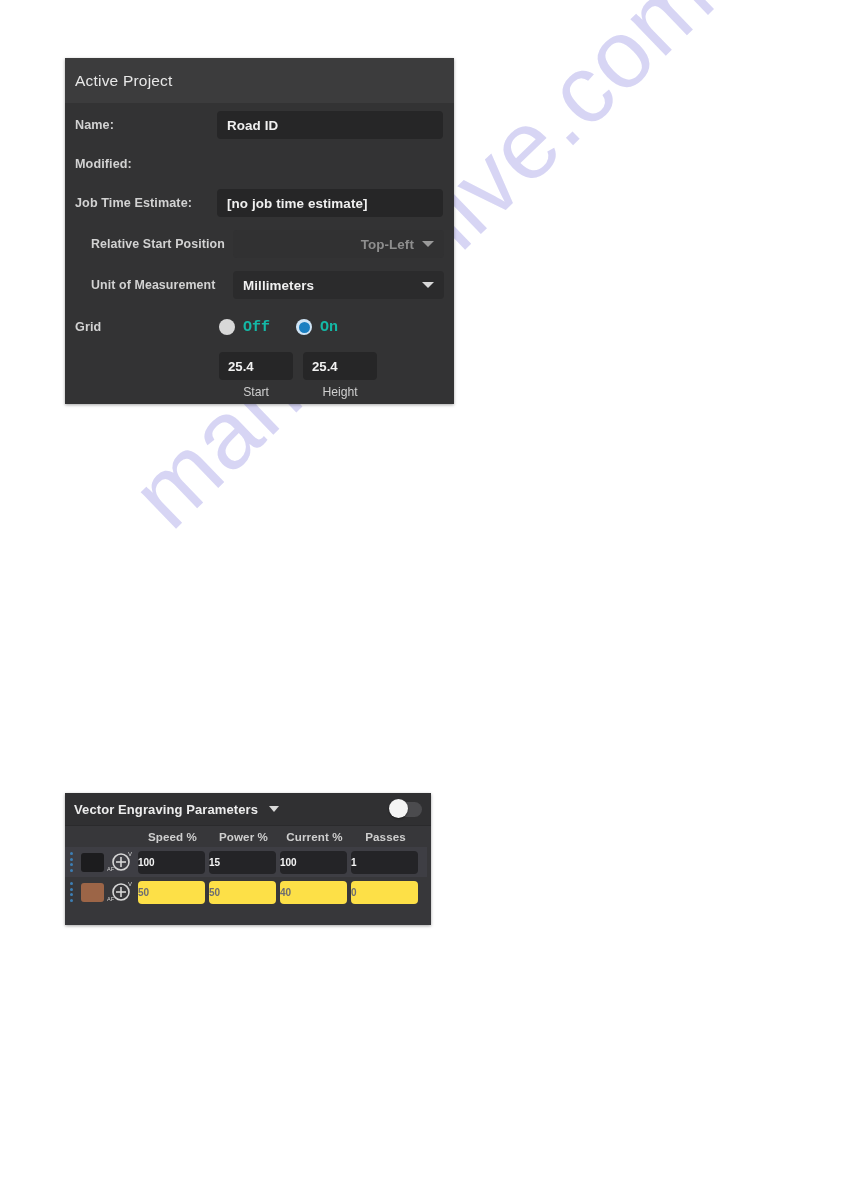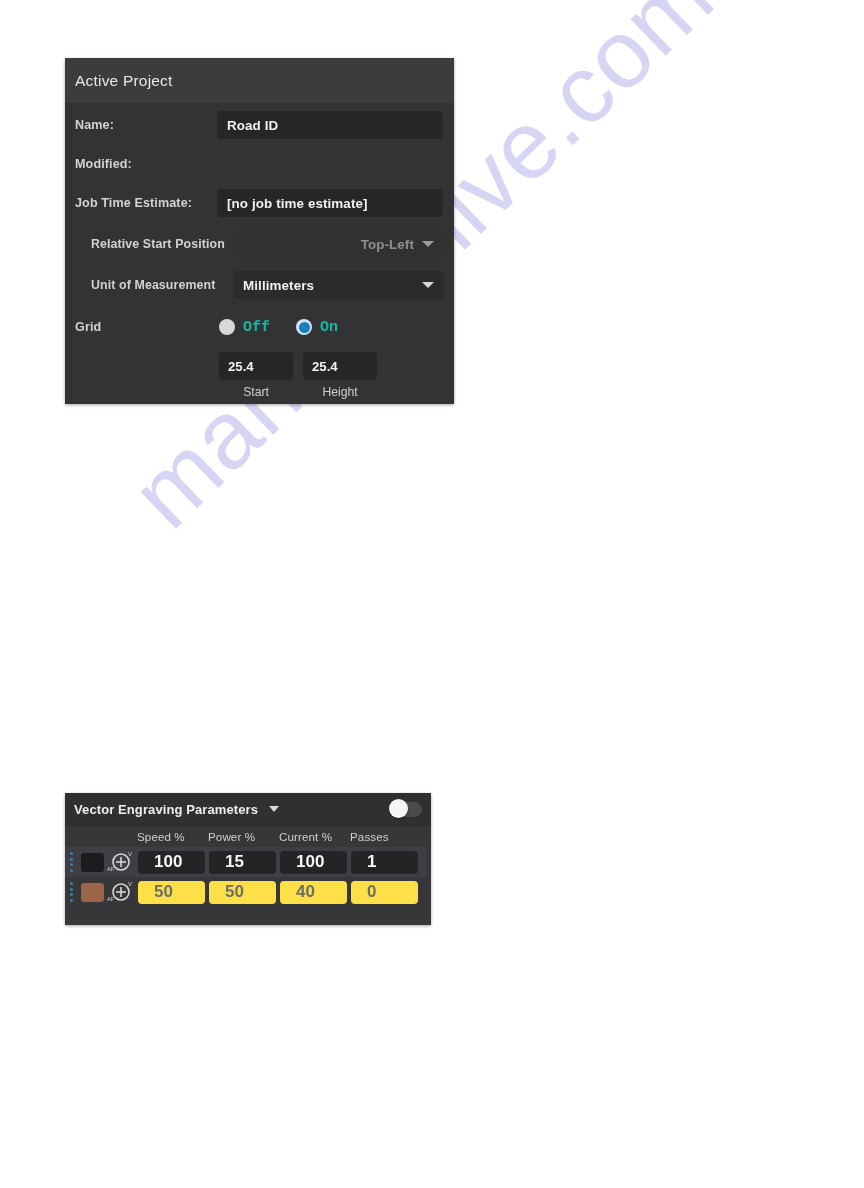--- a/index.html
+++ b/index.html
@@ -245,24 +245,24 @@
   }
   .ve-header-row {
     display: flex;
     align-items: center;
     height: 21px;
     padding-left: 72px;
   }
   .ve-col-head {
     width: 71px;
     flex: 0 0 71px;
-    text-align: left;
+    text-align: center;
     color: #cfcfcf;
     font-size: 11.6px;
-    font-weight: normal;
+    font-weight: bold;
     letter-spacing: 0.1px;
   }
   .ve-row {
     display: flex;
     align-items: center;
     height: 30px;
     padding-left: 0px;
   }
   .ve-row.active { background: #3e3e44; }
   .ve-row.inactive { background: #37373a; }
@@ -301,22 +301,22 @@
 
   .ve-input {
     box-sizing: border-box;
     width: 67px;
     flex: 0 0 67px;
     height: 23px;
     border-radius: 4px;
     margin-right: 4px;
     display: flex;
     align-items: center;
-    padding-left: 16px;
-    font-size: 17px;
+    padding-left: 0;
+    font-size: 10px;
     font-weight: bold;
   }
   .ve-row.active .ve-input {
     background: #242427;
     color: #f5f5f5;
   }
   .ve-row.inactive .ve-input {
     background: #fde047;
     color: #6d6d70;
   }

